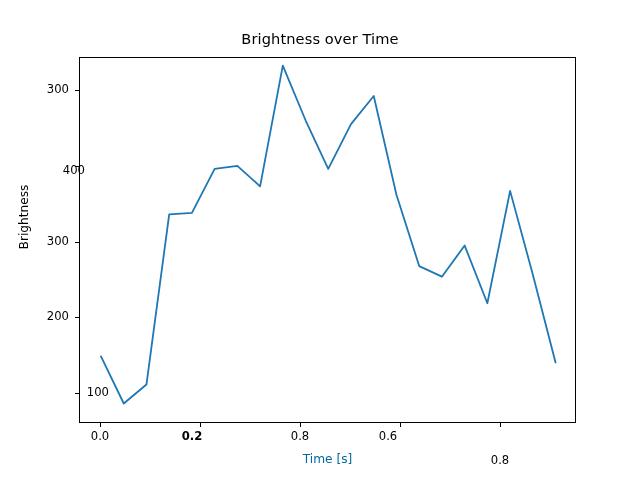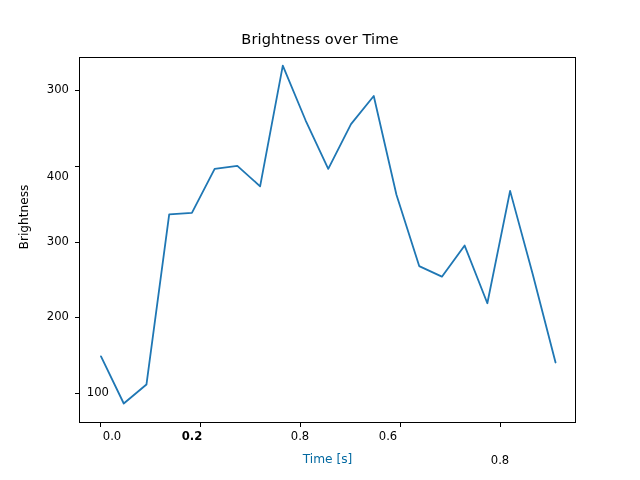--- a/index.html
+++ b/index.html
@@ -124,30 +124,30 @@
       <div class="tick-mark xtick-mark" style="left: 500px;"></div>
     </div>
   <div id="ytick-marks">
       <div class="tick-mark ytick-mark" style="top: 393.386px;"></div>
       <div class="tick-mark ytick-mark" style="top: 317.452px;"></div>
       <div class="tick-mark ytick-mark" style="top: 241.519px;"></div>
       <div class="tick-mark ytick-mark" style="top: 165.585px;"></div>
       <div class="tick-mark ytick-mark" style="top: 89.6515px;"></div>
     </div>
   <div id="xtick-labels">
-      <div class="xtick-label" style="left: 112px;">0.0</div>
+      <div class="xtick-label" style="left: 100px;">0.0</div>
       <div class="xtick-label" style="left: 192px; font-weight: bold;">0.2</div>
       <div class="xtick-label" style="left: 300px;">0.8</div>
       <div class="xtick-label" style="left: 388px;">0.6</div>
       <div class="xtick-label" style="left: 500px; margin-top: 24px;">0.8</div>
     </div>
   <div id="ytick-labels">
       <div class="ytick-label" style="top: 393.386px; margin-left: 40px;">100</div>
       <div class="ytick-label" style="top: 317.452px;">200</div>
       <div class="ytick-label" style="top: 241.519px;">300</div>
-      <div class="ytick-label" style="top: 177px;">400</div>
+      <div class="ytick-label" style="top: 171px; padding-left: 16px;">400</div>
       <div class="ytick-label" style="top: 89.6515px;">300</div>
     </div>
 
   <div id="xlabel">Time [s]</div>
   <div id="ylabel">Brightness</div>
 
 </div>
 
 </body></html>

